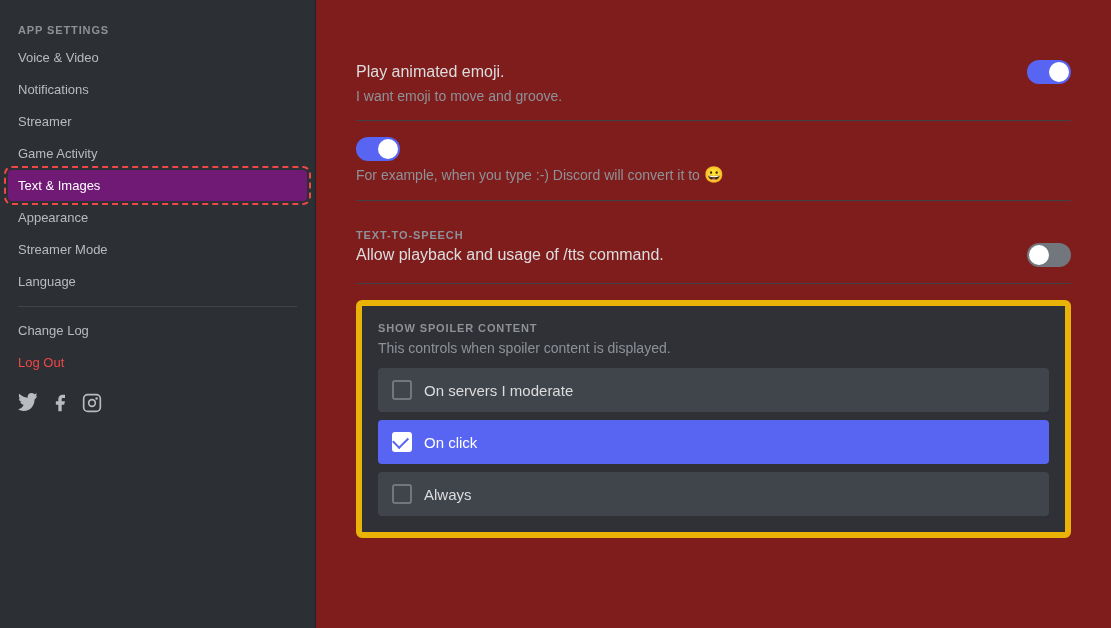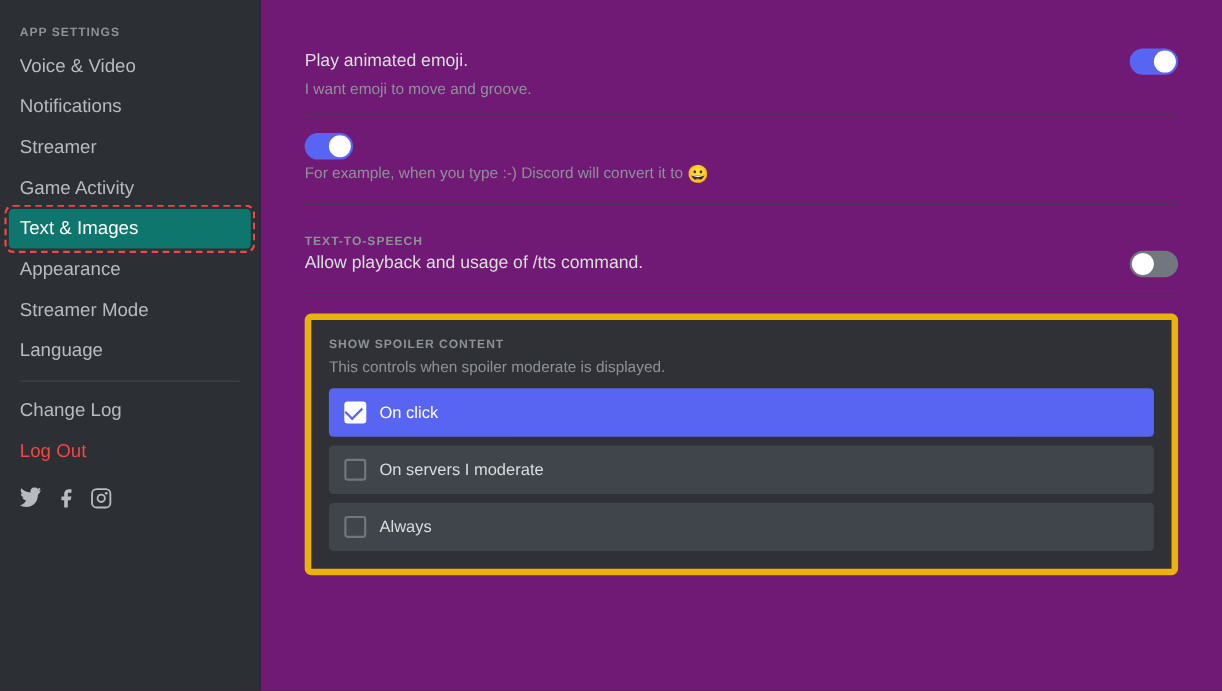--- a/index.html
+++ b/index.html
@@ -8,21 +8,21 @@
       font-family: 'Whitney', 'Helvetica Neue', Helvetica, Arial, sans-serif;
       color: #dcddde;
       display: flex;
       height: 628px;
       width: 1111px;
       overflow: hidden;
     }
 
     
     .sidebar {
-      width: 237px;
+      width: 316px;
       background: #2c2f33;
       padding: 16px 8px;
       display: flex;
       flex-direction: column;
       flex-shrink: 0;
       overflow-y: auto;
       border-right: 1px solid #222428;
     }
 
     .sidebar-section-label {
@@ -32,29 +32,29 @@
       letter-spacing: 0.08em;
       text-transform: uppercase;
       padding: 8px 10px 4px 10px;
       margin-bottom: 2px;
     }
 
     .sidebar-item {
       padding: 8px 10px;
       border-radius: 4px;
       cursor: pointer;
-      font-size: 17px;
+      font-size: 13px;
       color: #b9bbbe;
       font-weight: 400;
       margin-bottom: 1px;
       transition: background 0.1s;
     }
 
     .sidebar-item.active {
-      background: #0f766e;
+      background: #701a75;
       color: #fff;
       font-weight: 500;
       outline: 2px dashed #f04747;
       outline-offset: 2px;
     }
 
     .sidebar-divider {
       height: 1px;
       background: #444;
       margin: 8px 10px;
@@ -75,22 +75,22 @@
       width: 20px;
       height: 20px;
       color: #b9bbbe;
       cursor: pointer;
       fill: #b9bbbe;
     }
 
     
     .main-content {
       flex: 1;
-      background: #701a75;
-      padding: 28px 40px;
+      background: #7f1d1d;
+      padding: 44px 40px;
       overflow-y: auto;
     }
 
     .setting-row {
       padding: 16px 0;
       border-bottom: 1px solid #3f4146;
     }
 
     .setting-row:last-child {
       border-bottom: none;
@@ -106,21 +106,21 @@
       font-size: 16px;
       font-weight: 400;
       color: #dcddde;
     }
 
     .setting-description {
       font-size: 14px;
       color: #8e9297;
       margin-top: 4px;
       display: flex;
-      align-items: flex-start;
+      align-items: center;
       gap: 4px;
     }
 
     
     .toggle {
       width: 44px;
       height: 24px;
       border-radius: 12px;
       position: relative;
       cursor: pointer;
@@ -334,31 +334,31 @@
     <div class="setting-row-header">
       <span class="setting-title">Allow playback and usage of /tts command.</span>
       <div class="toggle off">
         <div class="toggle-knob"></div>
       </div>
     </div>
   </div>
 
   <div class="spoiler-box">
     <div class="spoiler-box-title">SHOW SPOILER CONTENT</div>
-    <div class="spoiler-box-desc">This controls when spoiler moderate is displayed.</div>
+    <div class="spoiler-box-desc">This controls when spoiler content is displayed.</div>
+
+    <div class="spoiler-option">
+      <div class="checkbox"></div>
+      <span class="spoiler-option-label">On servers I moderate</span>
+    </div>
 
     <div class="spoiler-option selected">
       <div class="checkbox checked"></div>
       <span class="spoiler-option-label">On click</span>
     </div>
 
     <div class="spoiler-option">
       <div class="checkbox"></div>
-      <span class="spoiler-option-label">On servers I moderate</span>
-    </div>
-
-    <div class="spoiler-option">
-      <div class="checkbox"></div>
       <span class="spoiler-option-label">Always</span>
     </div>
   </div>
 
 </main>
 
 </body></html>

